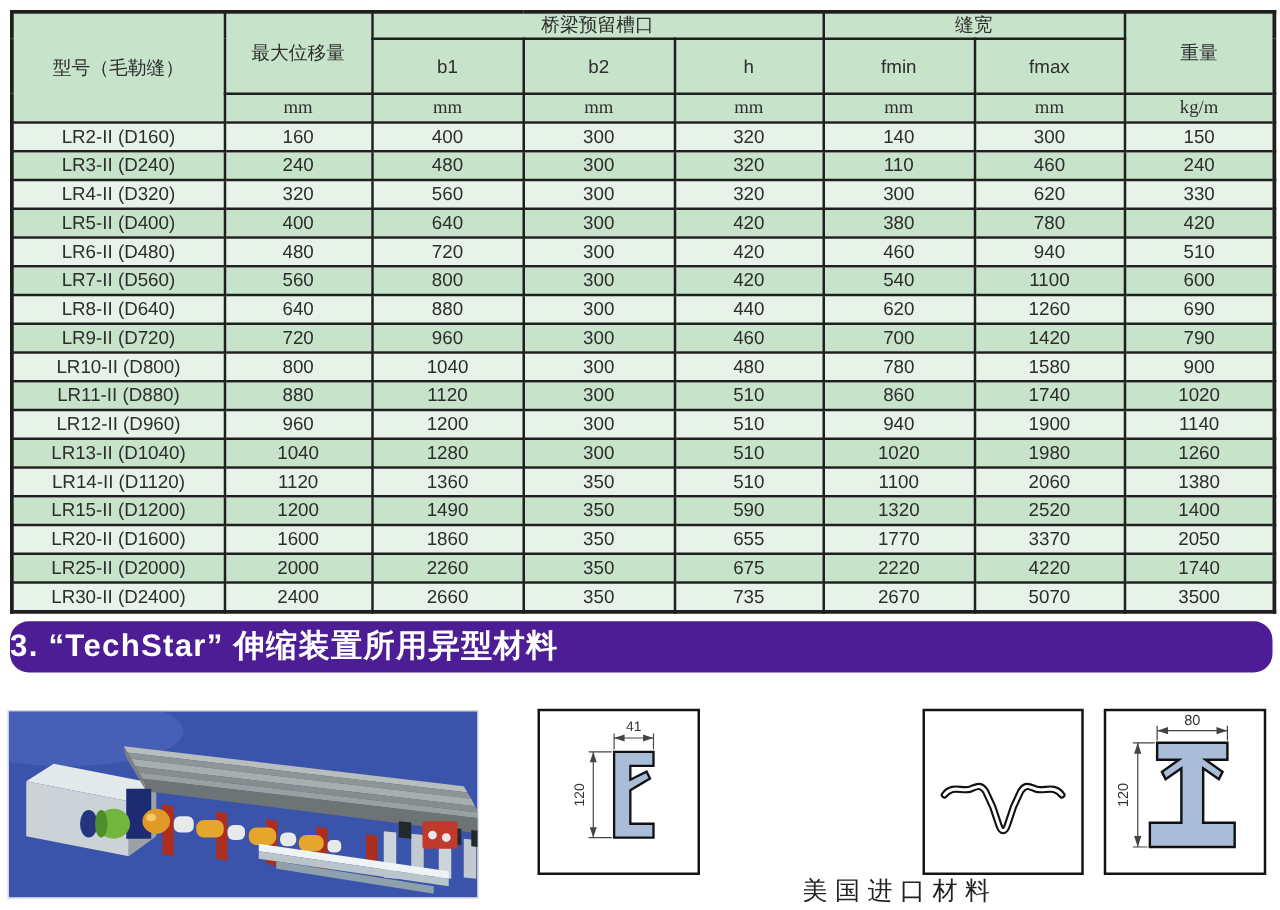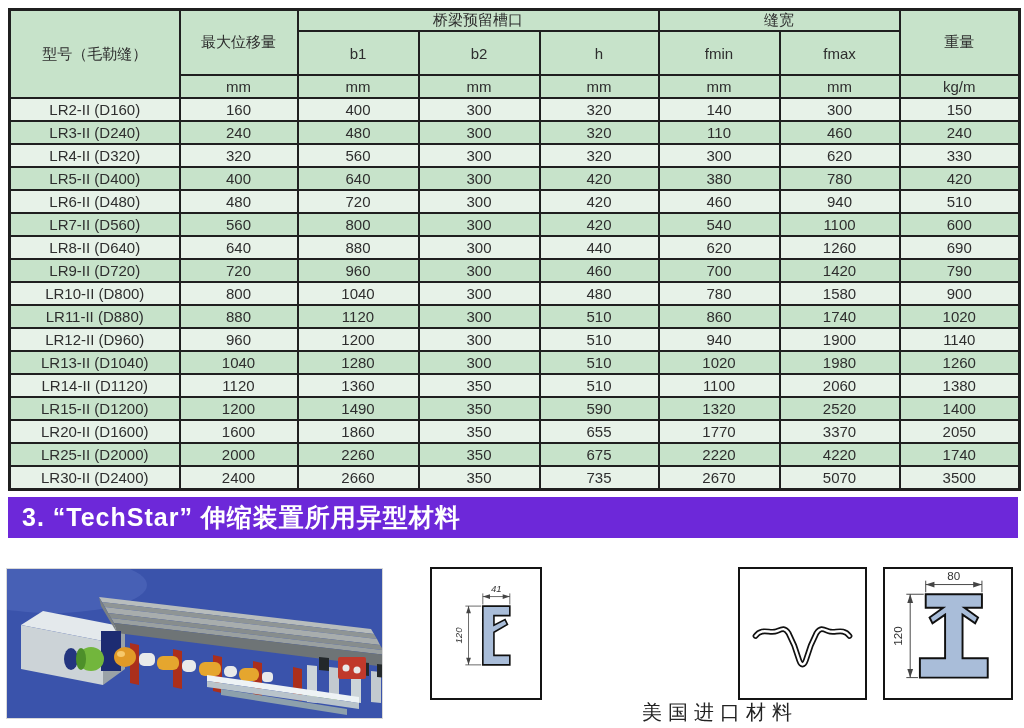--- a/index.html
+++ b/index.html
@@ -9,35 +9,35 @@
   
   #spec-table{position:absolute;left:8px;top:8px;width:1010px;
               border-collapse:collapse;table-layout:fixed;
               border:3px solid #1f1f1f;}
   #spec-table th,#spec-table td{
       border:2px solid #1f1f1f;text-align:center;vertical-align:middle;
       padding:0;font-size:15px;font-weight:normal;white-space:nowrap;overflow:hidden;}
   #spec-table thead th{background:#c7e3ca;}
   #spec-table tr.light td{background:#e7f2e8;}
   #spec-table tr.dark  td{background:#c7e3ca;}
-  .hr1{height:20px;} .hr2{height:44px;} .hr3{height:23px;}
+  .hr1{height:20px;} .hr2{height:44px;} .hr3{height:23px;font-family:Liberation Serif, serif;}
   #spec-table tbody tr{height:23px;}
 
   
   #section-banner{position:absolute;left:8px;top:497px;width:1010px;height:41px;
-      box-sizing:border-box;background:#6d28d9;color:#ffffff;
-      font-size:25px;font-weight:bold;line-height:41px;padding-left:14px;
-      letter-spacing:1px;}
+      box-sizing:border-box;background:#4c1d95;color:#ffffff;
+      font-size:25px;font-weight:bold;line-height:41px;
+      letter-spacing:1px;border-radius:15px;}
 
   
   #render-figure{position:absolute;left:6px;top:568px;width:375px;height:149px;
       border:1px solid #d8d8d8;box-sizing:content-box;}
   .pbox{position:absolute;top:567px;height:133px;background:#ffffff;
       border:2px solid #141414;box-sizing:border-box;}
-  #pbox1{left:430px;width:112px;font-style:italic;}
+  #pbox1{left:430px;width:130px;}
   #pbox2{left:586px;width:134px;}
   #pbox3{left:738px;width:129px;}
   #pbox4{left:883px;width:130px;}
   .pbox svg{display:block;width:100%;height:100%;}
 
   #materials-caption{position:absolute;left:600px;top:699px;width:240px;
       text-align:center;font-size:20px;letter-spacing:6px;color:#222222;}
 
   .dim-text{font-size:12px;fill:#333333;}
   .profile{fill:#a9bdd9;stroke:#101010;stroke-width:2;stroke-linejoin:miter;}

